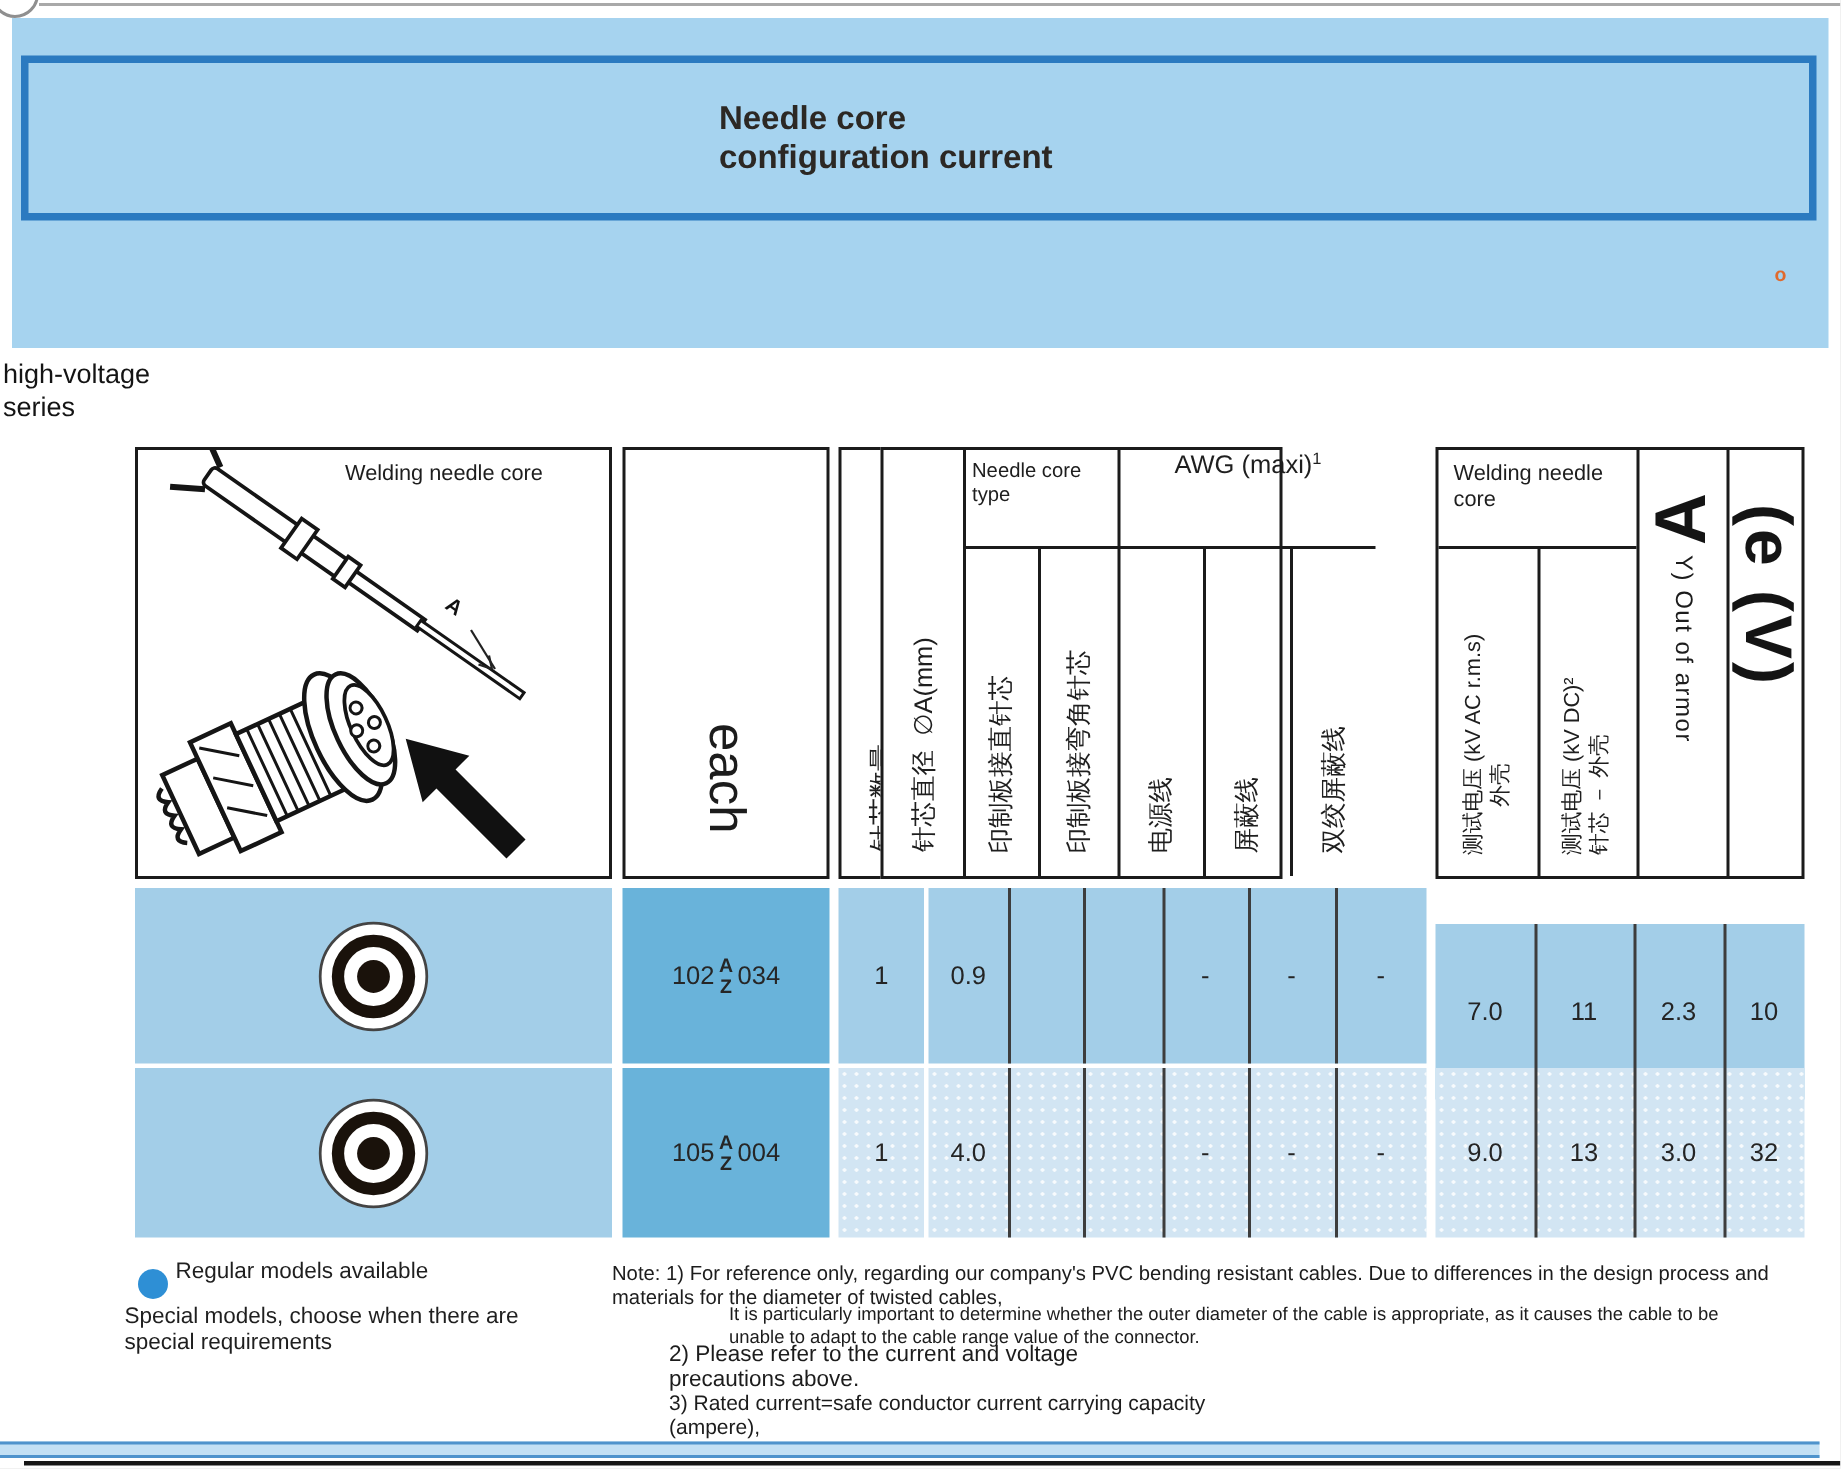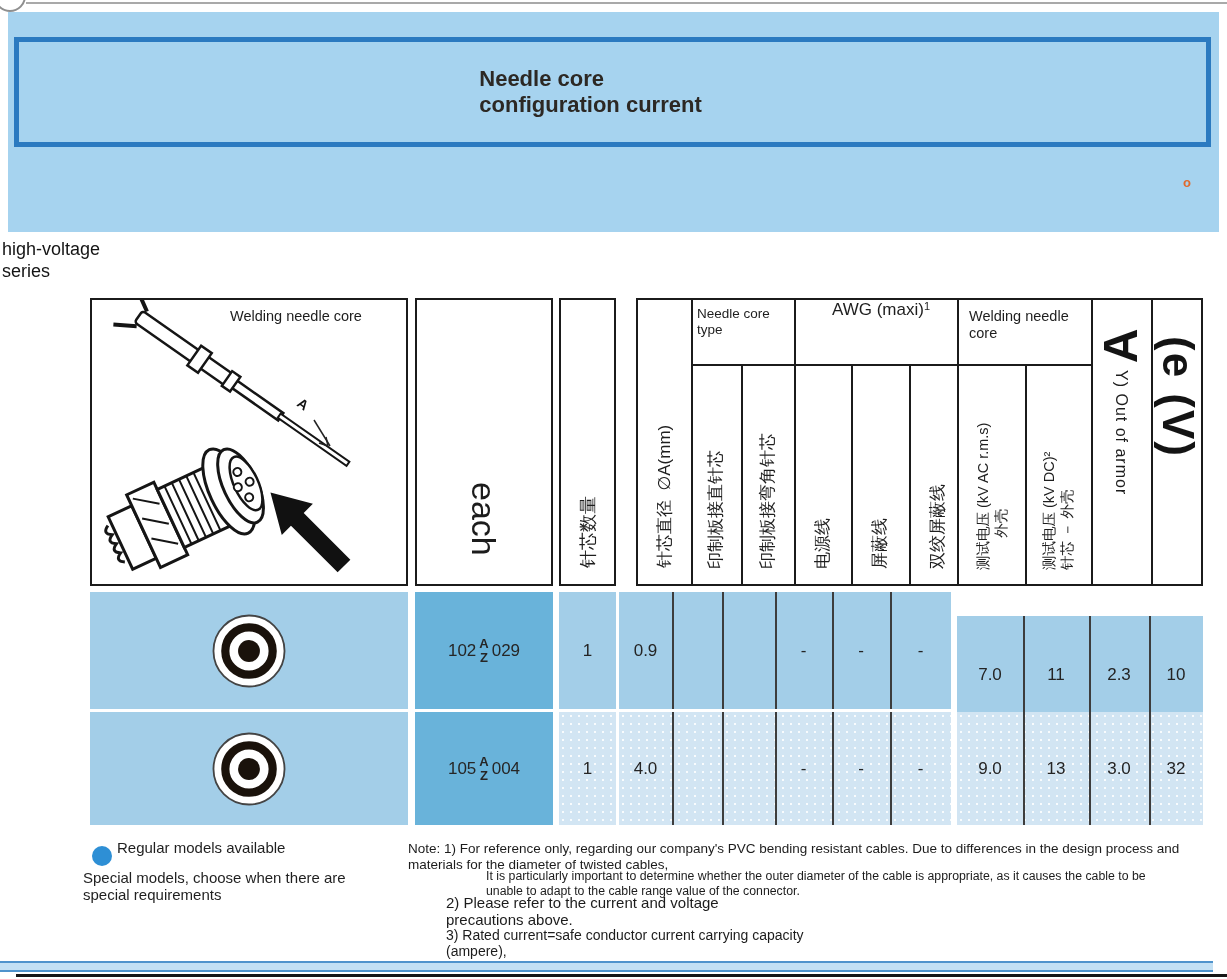--- a/index.html
+++ b/index.html
@@ -124,21 +124,21 @@
     <div class="hbox" style="left:325px;top:0;width:138px;height:288px;">
       <div class="veach">each</div>
     </div>
 
     <div class="hbox" style="left:469px;top:0;width:57px;height:288px;">
       <div class="rotwrap" style="left:0;top:0;width:53px;height:284px;">
         <div class="rot" style="width:268px;font-size:18px;">针芯数量</div>
       </div>
     </div>
 
-    <div class="hbox" style="left:546px;top:0;width:332px;height:288px;">
+    <div class="hbox" style="left:497px;top:0;width:268px;height:288px;">
       <div class="vline" style="left:53px;top:0;height:284px;"></div>
       <div class="vline" style="left:103px;top:64px;height:220px;"></div>
       <div class="vline" style="left:156px;top:0;height:284px;"></div>
       <div class="vline" style="left:213px;top:64px;height:220px;"></div>
       <div class="vline" style="left:271px;top:64px;height:220px;"></div>
       <div class="hline" style="left:53px;top:64px;width:275px;"></div>
 
       <div class="grouplabel" style="left:59px;top:6px;width:95px;">Needle core type</div>
       <div class="grouplabel" style="left:158px;top:0;width:170px;height:64px;display:flex;align-items:flex-start;justify-content:center;font-size:17px;">
         <span>AWG (maxi)</span>
@@ -199,21 +199,21 @@
           <circle cx="45" cy="45" r="12" fill="#1a120b"></circle>
         </svg>
       </div>
       <div class="dcell bg-model" style="left:325px;top:294px;width:138px;height:117px;">
         <div class="modeltxt">
           <span>102</span>
           <span class="modelstack">
             <span>A</span>
             <span>Z</span>
           </span>
-          <span>029</span>
+          <span>034</span>
         </div>
       </div>
       <div class="dcell bg-mid" style="left:469px;top:294px;width:57px;height:117px;">1</div>
       <div class="bg-mid" style="position:absolute;left:529px;top:294px;width:332px;height:117px;">
         <div class="dsep" style="left:53px;"></div>
           <div class="dsep" style="left:103px;"></div>
         <div class="dsep" style="left:156px;"></div>
           <div class="dsep" style="left:213px;"></div>
         <div class="dsep" style="left:271px;"></div>
         <div class="dcell" style="left:0;top:0;width:53px;height:117px;">0.9</div>

